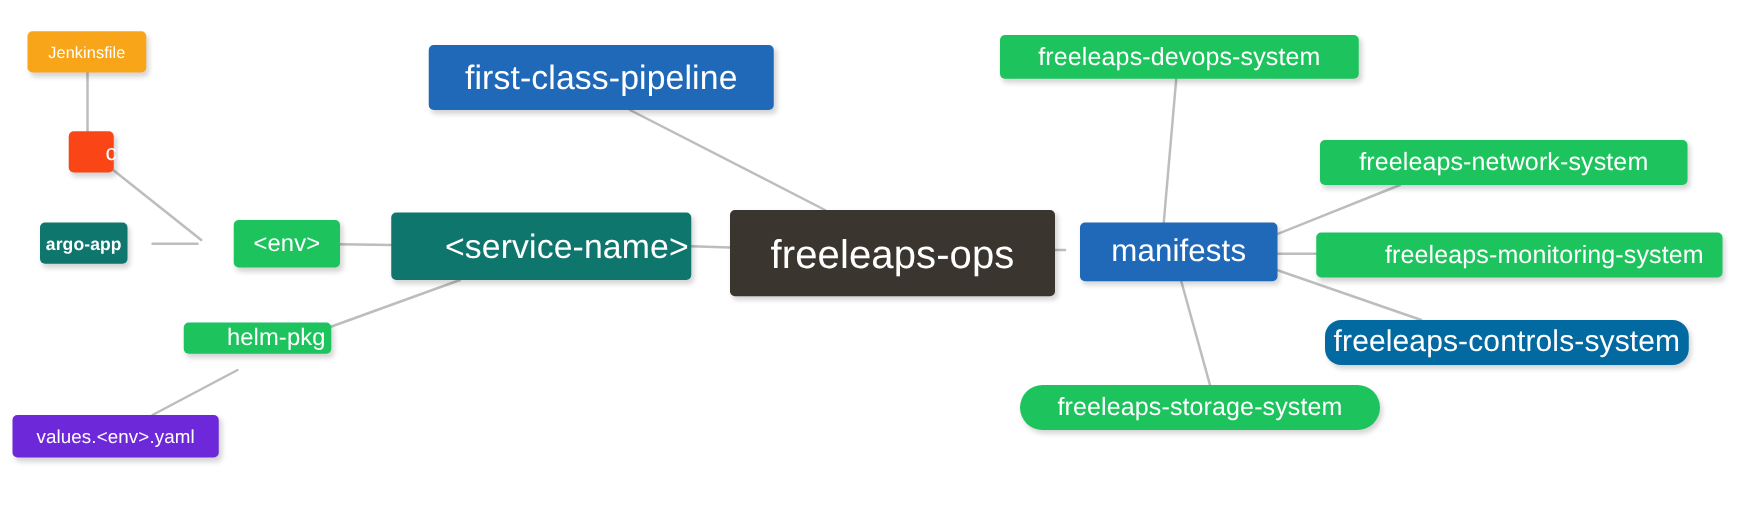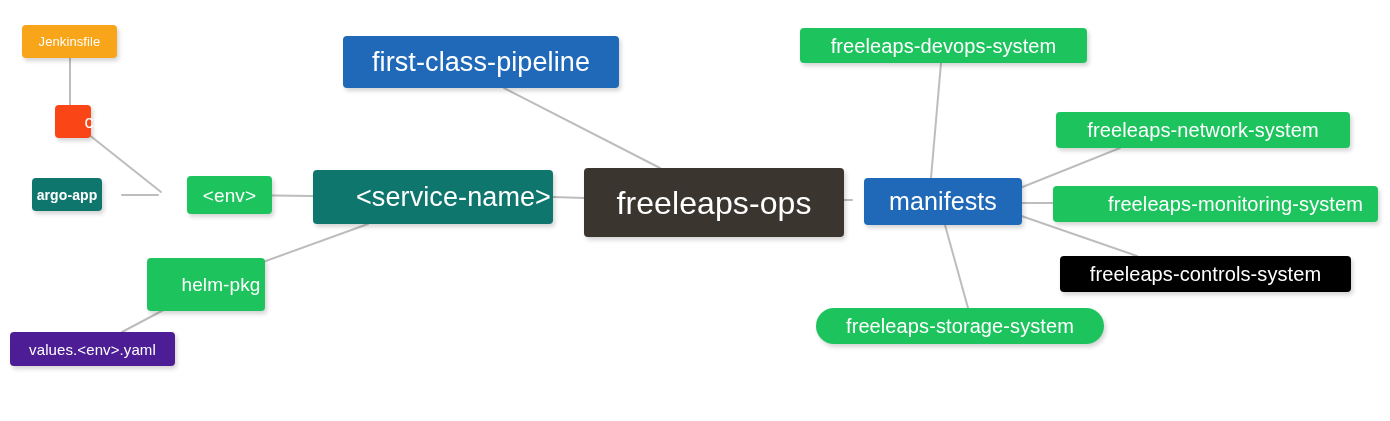--- a/index.html
+++ b/index.html
@@ -73,24 +73,24 @@
       </div>
       <div class="node" style="left: 55px; top: 105px; width: 33px; height: 33px; background: rgb(250, 70, 22); font-size: 18px; padding-left: 36px;">
         <span>ci</span>
       </div>
       <div class="node" style="left: 32px; top: 178px; width: 70px; height: 33px; background: #0f766e; font-size: 14px; font-weight: bold;">
         <span>argo-app</span>
       </div>
       <div class="node" style="left: 158px; top: 176px; width: 85px; height: 38px; background: rgb(29, 196, 94); font-size: 19px; margin-left: 29px;">
         <span>&lt;env&gt;</span>
       </div>
-      <div class="node" style="left: 147px; top: 258px; width: 118px; height: 53px; background: rgb(29, 196, 94); font-size: 19px; padding-left: 30px;">
+      <div class="node" style="left: 147px; top: 258px; width: 118px; height: 25px; background: rgb(29, 196, 94); font-size: 19px; padding-left: 30px;">
         <span>helm-pkg</span>
       </div>
-      <div class="node" style="left: 10px; top: 332px; width: 165px; height: 34px; background: #4c1d95; font-size: 15px;">
+      <div class="node" style="left: 10px; top: 332px; width: 165px; height: 34px; background: #6d28d9; font-size: 15px;">
         <span>values.&lt;env&gt;.yaml</span>
       </div>
       <div class="node" style="left: 315px; top: 36px; width: 276px; height: 52px; background: rgb(32, 105, 184); font-size: 27px; margin-left: 28px;">
         <span>first-class-pipeline</span>
       </div>
       <div class="node" style="left: 313px; top: 170px; width: 240px; height: 54px; background: #0f766e; font-size: 27px; justify-content: flex-end;">
         <span>&lt;service-name&gt;</span>
       </div>
       <div class="node" style="left: 584px; top: 168px; width: 260px; height: 69px; background: rgb(58, 53, 47); font-size: 32px;">
         <span>freeleaps-ops</span>
@@ -100,20 +100,20 @@
       </div>
       <div class="node" style="left: 800px; top: 28px; width: 287px; height: 35px; background: rgb(29, 196, 94); font-size: 20px;">
         <span>freeleaps-devops-system</span>
       </div>
       <div class="node" style="left: 1056px; top: 112px; width: 294px; height: 36px; background: rgb(29, 196, 94); font-size: 20px;">
         <span>freeleaps-network-system</span>
       </div>
       <div class="node" style="left: 1053px; top: 186px; width: 325px; height: 36px; background: rgb(29, 196, 94); font-size: 20px; padding-left: 40px;">
         <span>freeleaps-monitoring-system</span>
       </div>
-      <div class="node" style="left: 1060px; top: 256px; width: 291px; height: 36px; background: #000000; font-size: 20px;">
+      <div class="node" style="left: 1060px; top: 256px; width: 291px; height: 36px; background: #0369a1; font-size: 24px; border-radius: 13px;">
         <span>freeleaps-controls-system</span>
       </div>
       <div class="node" style="left: 816px; top: 308px; width: 288px; height: 36px; background: rgb(29, 196, 94); font-size: 20px; border-radius: 18px;">
         <span>freeleaps-storage-system</span>
       </div>
     </div>
 </div>
 
 </body></html>

